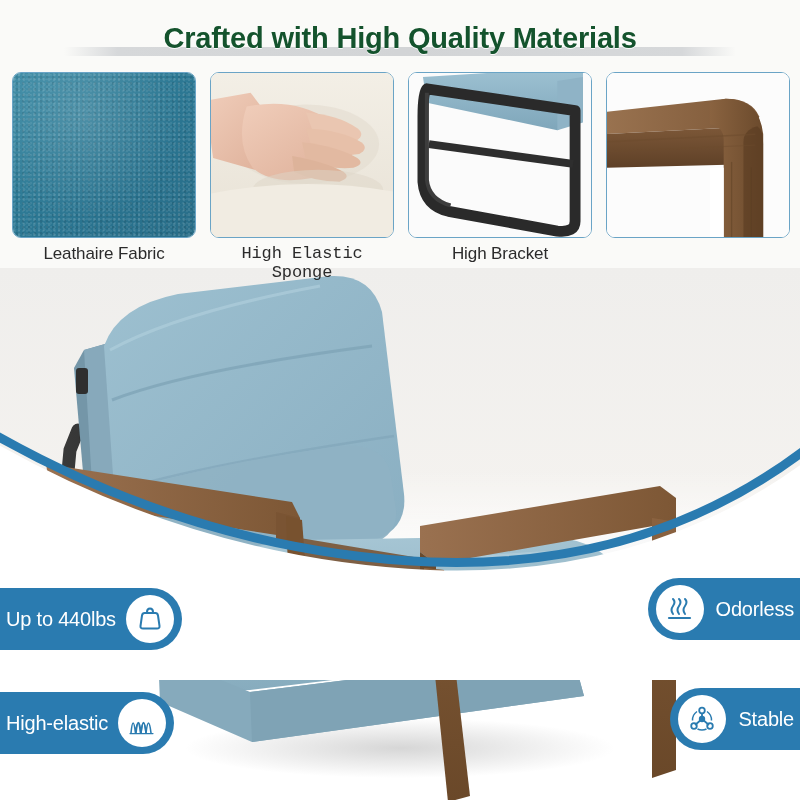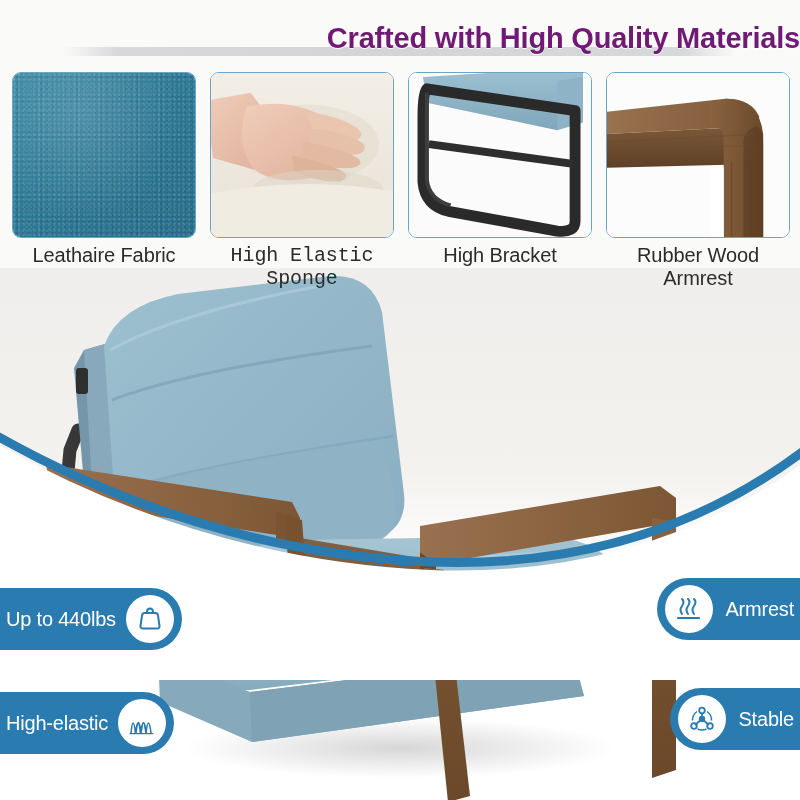--- a/index.html
+++ b/index.html
@@ -43,40 +43,40 @@
   
   #swoosh { position:absolute; left:0; top:380px; width:800px; height:300px; }
 
   
   .title-wrap { position:absolute; left:0; top:22px; width:800px; height:46px; }
   .title-bar {
     position:absolute; left:64px; top:25px; width:672px; height:9px;
     background:linear-gradient(to right, rgba(210,212,214,0) 0%, #d6d8da 8%, #d2d4d6 50%, #d6d8da 92%, rgba(210,212,214,0) 100%);
   }
   .title-text {
-    position:relative; text-align:right;
+    position:relative; text-align:center;
     font-size:29px; font-weight:bold; letter-spacing:-.2px;
-    color:#701a75;
+    color:#14532d;
     text-shadow:0 1px 0 rgba(255,255,255,.85);
   }
 
   
   .cards { position:absolute; left:0; top:72px; width:800px; height:200px; }
   .card {
     position:absolute; top:0; width:184px; height:166px;
     border:1px solid #6aa4c6; border-radius:9px; overflow:hidden;
     background:#fff;
   }
   .card.c1 { left:12px; }
   .card.c2 { left:210px; }
   .card.c3 { left:408px; }
   .card.c4 { left:606px; }
   .card-label {
     position:absolute; top:172px; width:184px; text-align:center;
-    font-size:20px; color:#2b2b2b; letter-spacing:-.1px;
+    font-size:17px; color:#2b2b2b; letter-spacing:-.1px;
   }
   .card-label.l1 { left:12px; }
   .card-label.l2 { left:210px;font-family:Liberation Mono, monospace; }
   .card-label.l3 { left:408px; }
   .card-label.l4 { left:606px; }
 
   
   .sw-leather {
     position:absolute; inset:0;
     background:
@@ -322,21 +322,20 @@
 
         <path d="M-6 70 L150 62" stroke="#6d4c2e" stroke-width="1.6" opacity=".55"></path>
         <path d="M-6 80 L150 73" stroke="#6d4c2e" stroke-width="1.2" opacity=".4"></path>
         <path d="M126 90 L126 168" stroke="#5a3c23" stroke-width="1.4" opacity=".45"></path>
         <path d="M146 96 L146 168" stroke="#5a3c23" stroke-width="1.2" opacity=".35"></path>
 
         <path d="M104 96 L118 96 L118 170 L104 170 Z" fill="#ffffff"></path>
       </svg>
     </div>
   </div>
-  <div class="card-label l4">Rubber Wood Armrest</div>
 </div>
 
 <div class="badge badge-left" id="badge-440">
   <span class="badge-label">Up to 440lbs</span>
   <span class="badge-icon">
     <svg width="30" height="30" viewBox="0 0 30 30">
       <path d="M12 8 Q12 4.5 15 4.5 Q18 4.5 18 8" fill="none" stroke="#2a7bb0" stroke-width="2" stroke-linecap="round"></path>
       <path d="M9.5 9 L20.5 9 Q22.5 9 23 11.5 L24.5 22 Q24.8 24.5 22 24.5 L8 24.5 Q5.2 24.5 5.5 22 L7 11.5 Q7.5 9 9.5 9 Z" fill="none" stroke="#2a7bb0" stroke-width="2" stroke-linejoin="round"></path>
     </svg>
   </span>
@@ -360,21 +359,21 @@
   <span class="badge-icon">
     <svg width="32" height="30" viewBox="0 0 32 30">
       <g fill="none" stroke="#2a7bb0" stroke-width="2" stroke-linecap="round">
         <path d="M9 20 Q6 16 9 12 Q12 8 9 5"></path>
         <path d="M15 20 Q12 16 15 12 Q18 8 15 5"></path>
         <path d="M21 20 Q18 16 21 12 Q24 8 21 5"></path>
         <path d="M5 24 L26 24" stroke-width="2.2"></path>
       </g>
     </svg>
   </span>
-  <span class="badge-label">Armrest</span>
+  <span class="badge-label">Odorless</span>
 </div>
 
 <div class="badge badge-right" id="badge-stable">
   <span class="badge-icon">
     <svg width="32" height="32" viewBox="0 0 32 32">
       <g fill="none" stroke="#2a7bb0" stroke-width="1.8">
         <path d="M16 10 L16 16 M16 16 L9 22 M16 16 L23 22"></path>
         <circle cx="16" cy="16" r="3.2" fill="#2a7bb0" stroke="none"></circle>
         <circle cx="16" cy="7.5" r="2.8"></circle>
         <circle cx="8" cy="23" r="2.8"></circle>

